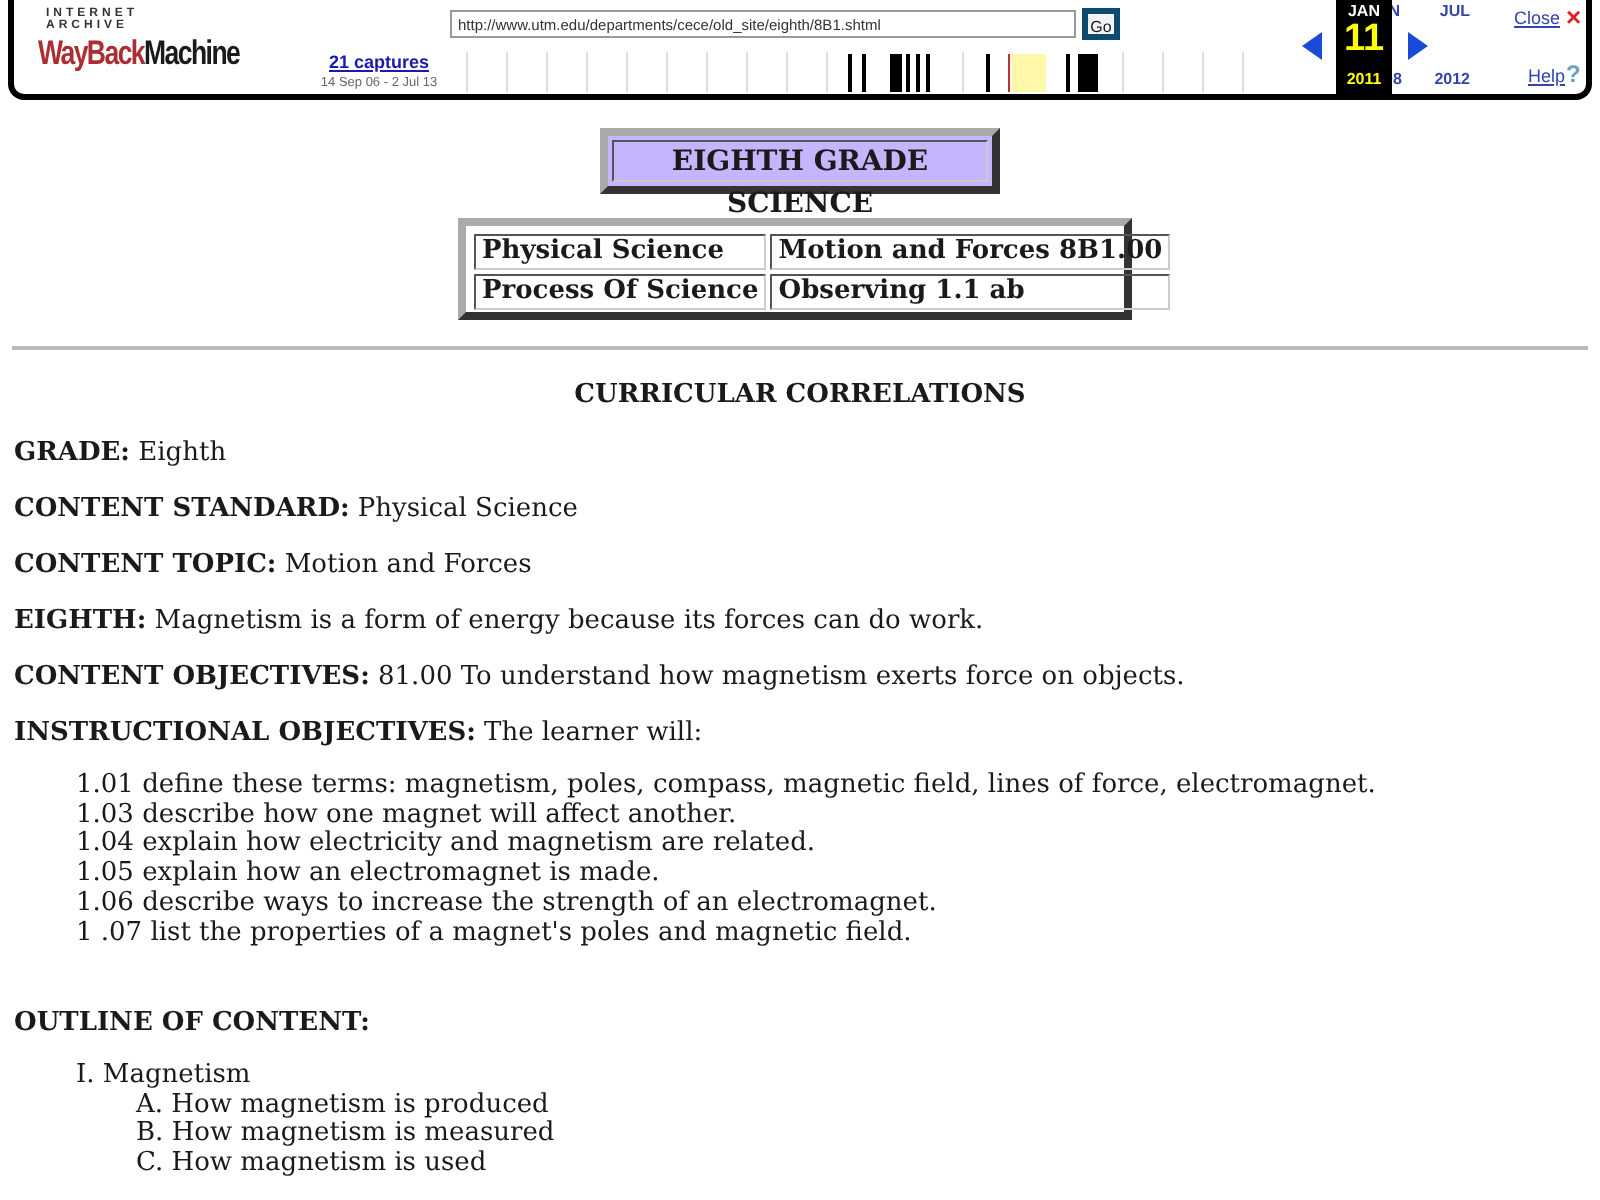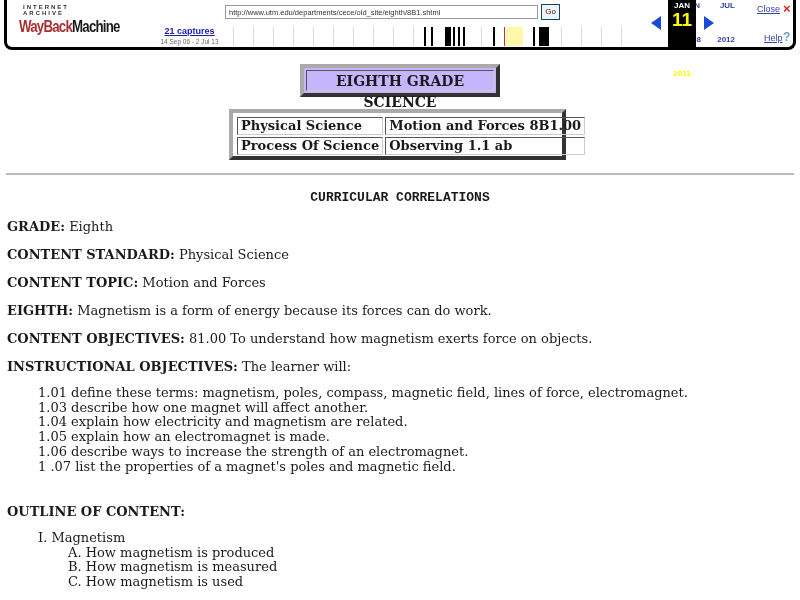--- a/index.html
+++ b/index.html
@@ -28,39 +28,39 @@
   .wb-captures a { color: #1a1ab0; font-size: 9px; font-weight: bold; text-decoration: underline; display: block; }
   .wb-captures .range { font-size: 6.5px; color: #666; margin-top: 2px; }
 
   .wb-url {
     position: absolute; left: 218px; top: 5px; width: 313px; height: 14px;
     border: 1px solid #999; background: #fff; font-size: 7.5px; color: #333;
     padding: 2px 3px; line-height: 9px; white-space: nowrap; overflow: hidden;
   }
   .wb-go {
     position: absolute; left: 534px; top: 4px; width: 19px; height: 16px;
-    border: 1px solid #0c4a6e; background: #f3f3f3; font-size: 8px; text-align: center; line-height: 14px;
+    border: 3px solid #0c4a6e; background: #f3f3f3; font-size: 8px; text-align: center; line-height: 14px;
   }
 
   .wb-timeline { position: absolute; left: 214px; top: 24px; width: 420px; height: 22px; }
   .tl-div { position: absolute; top: 2px; width: 1px; height: 20px; background: #ddd; }
   .tl-cap { position: absolute; top: 3px; height: 19px; background: #000; }
   .tl-sel { position: absolute; top: 3px; height: 19px; background: #fff8a8; }
   .tl-red { position: absolute; top: 3px; width: 1px; height: 19px; background: #c03030; }
 
   .wb-cal { position: absolute; left: 634px; top: 0; width: 95px; height: 47px; font-weight: bold; }
   .cal-col { position: absolute; top: 0; width: 30px; text-align: center; }
   .cal-col .m { font-size: 8px; color: #3344aa; margin-top: 1px; }
   .cal-col .y { font-size: 8px; color: #3344aa; position: absolute; top: 35px; width: 100%; }
   .cal-col.prev { left: 0; margin-left: 36px; }
   .cal-col.next { left: 64px; text-align: right; }
   .cal-col.cur { left: 27px; width: 28px; background: #000; height: 47px; }
   .cal-col.cur .m { color: #fff; }
   .cal-col.cur .d { color: #ffff00; font-size: 19px; line-height: 20px; margin-top: 0px; }
-  .cal-col.cur .y { color: #ffff00; margin-top: 34px; }
+  .cal-col.cur .y { color: #ffff00; }
   .arrow-l {
     position: absolute; left: 10px; top: 16px; width: 0; height: 0;
     border-top: 7px solid transparent; border-bottom: 7px solid transparent; border-right: 10px solid #1a4ad8;
   }
   .arrow-r {
     position: absolute; left: 63px; top: 16px; width: 0; height: 0;
     border-top: 7px solid transparent; border-bottom: 7px solid transparent; border-left: 10px solid #1a4ad8;
   }
 
   .wb-close { position: absolute; left: 750px; top: 4px; font-size: 9px; color: #3344aa; text-decoration: underline; }
@@ -87,21 +87,21 @@
   .info-table table { border-collapse: separate; border-spacing: 2px; width: 100%; }
   .info-table td {
     border: 1px solid; border-color: #555 #ccc #ccc #555;
     font-weight: bold; font-size: 13px; padding: 0 3px; height: 18px; line-height: 16px; white-space: nowrap;
   }
 
   hr.sep { position: absolute; left: 6px; top: 173px; width: 788px; border: none; border-top: 2px solid #bbb; }
 
   .section-heading {
     position: absolute; left: 0; top: 190px; width: 800px; text-align: center;
-    font-weight: bold; font-size: 13px; font-family: Liberation Mono, monospace;
+    font-weight: bold; font-size: 13px;
   }
   .field { position: absolute; left: 7px; font-size: 13px; white-space: nowrap; }
   .field b { font-weight: bold; }
 
   .obj-list { position: absolute; left: 38px; top: 386px; font-size: 13px; line-height: 14.7px; }
   .outline-heading { position: absolute; left: 7px; top: 504px; font-size: 13px; font-weight: bold; }
   .outline { position: absolute; left: 38px; top: 531px; font-size: 13px; line-height: 14.7px; }
   .outline .sub { padding-left: 30px; }
 </style>
 </head>

